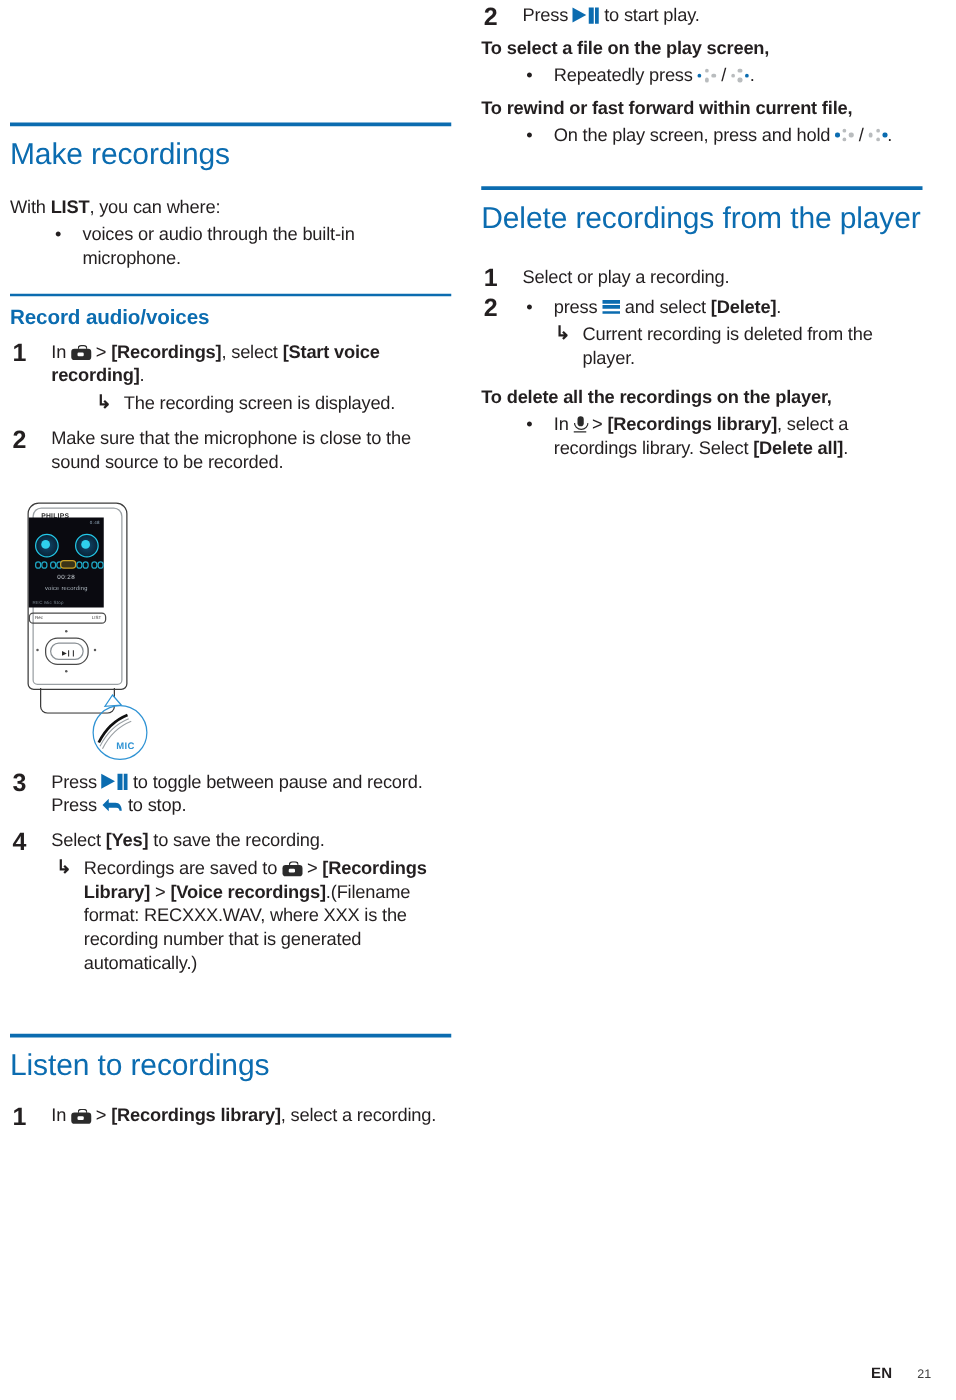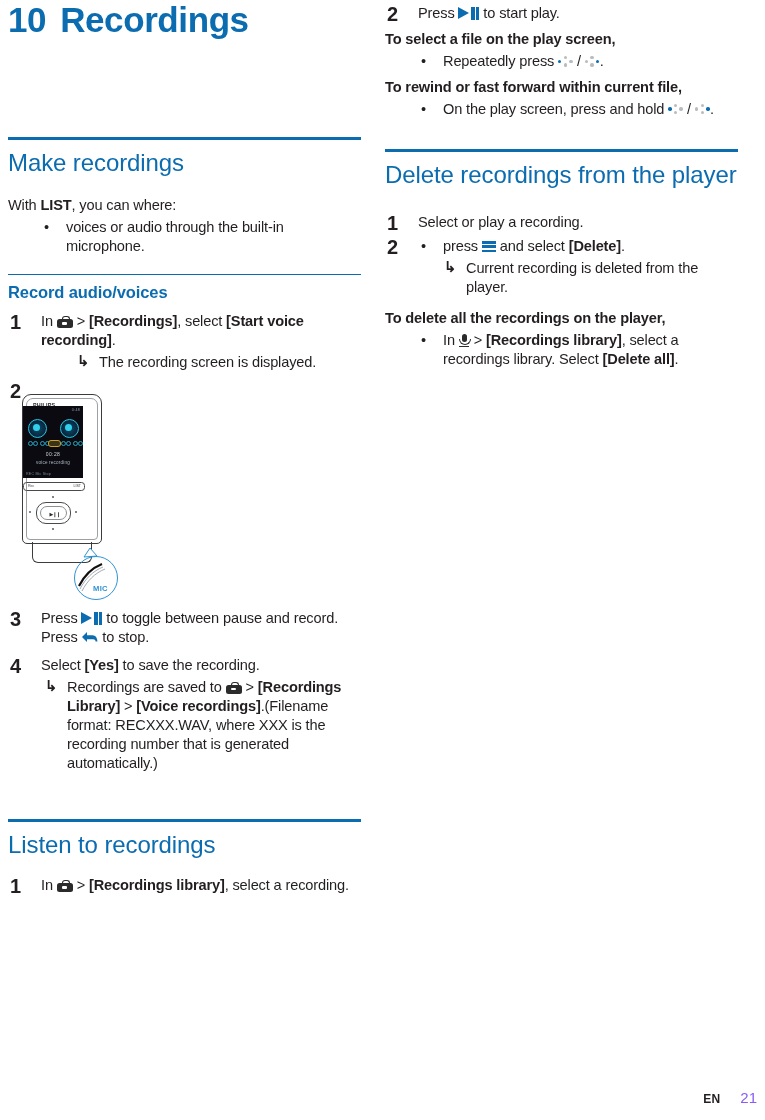--- a/index.html
+++ b/index.html
@@ -351,35 +351,32 @@
     text-align: right;
   }
   .footer .en {
     font-size: 12px;
     font-weight: bold;
     color: #231f20;
     letter-spacing: 0.2px;
     margin-right: 20px;
   }
   .footer .pg {
-    font-size: 15px;
-    color: #8b5cf6;
-    margin-right: 8px;
+    font-size: 10px;
+    color: #404040;
+    margin-right: 20px;
   }
 </style>
 </head>
 <body>
 
 <div class="page">
 
   <div class="col col-left">
 
-    <h1 class="chapter-title">
-      <span class="chapter-num">10</span><span>Recordings</span>
-    </h1>
 
     <div style="height:98px"></div>
     <div class="rule-thick"></div>
     <h2 class="h1">Make recordings</h2>
 
     <div style="height:19px"></div>
     <p class="body"><span>With </span><span class="bold">LIST</span><span>, you can where:</span></p>
 
     <div class="bullet">
       <span class="dot">•</span>
@@ -394,20 +391,21 @@
       <span class="num">1</span>
       <span>In </span><span class="ico ico-case"><span class="lid"></span><span class="body"></span><span class="slot"></span></span><span> &gt; </span><span class="bold">[Recordings]</span><span>, select </span><span class="bold">[Start voice recording]</span><span>.</span>
       <div class="arrowitem">
         <span class="hook">↳</span>
         <span>The recording screen is displayed.</span>
       </div>
     </div>
 
     <div class="step">
       <span class="num">2</span>
+      <span>Make sure that the microphone is close to the sound source to be recorded.</span>
     </div>
 
     <div class="device-wrap">
       <div class="device-body">
         <div class="device-brand">PHILIPS</div>
       </div>
       <div class="device-screen">
         <div class="scr-status">0:48</div>
         <div class="scr-knob k1"></div>
         <div class="scr-knob k2"></div>

